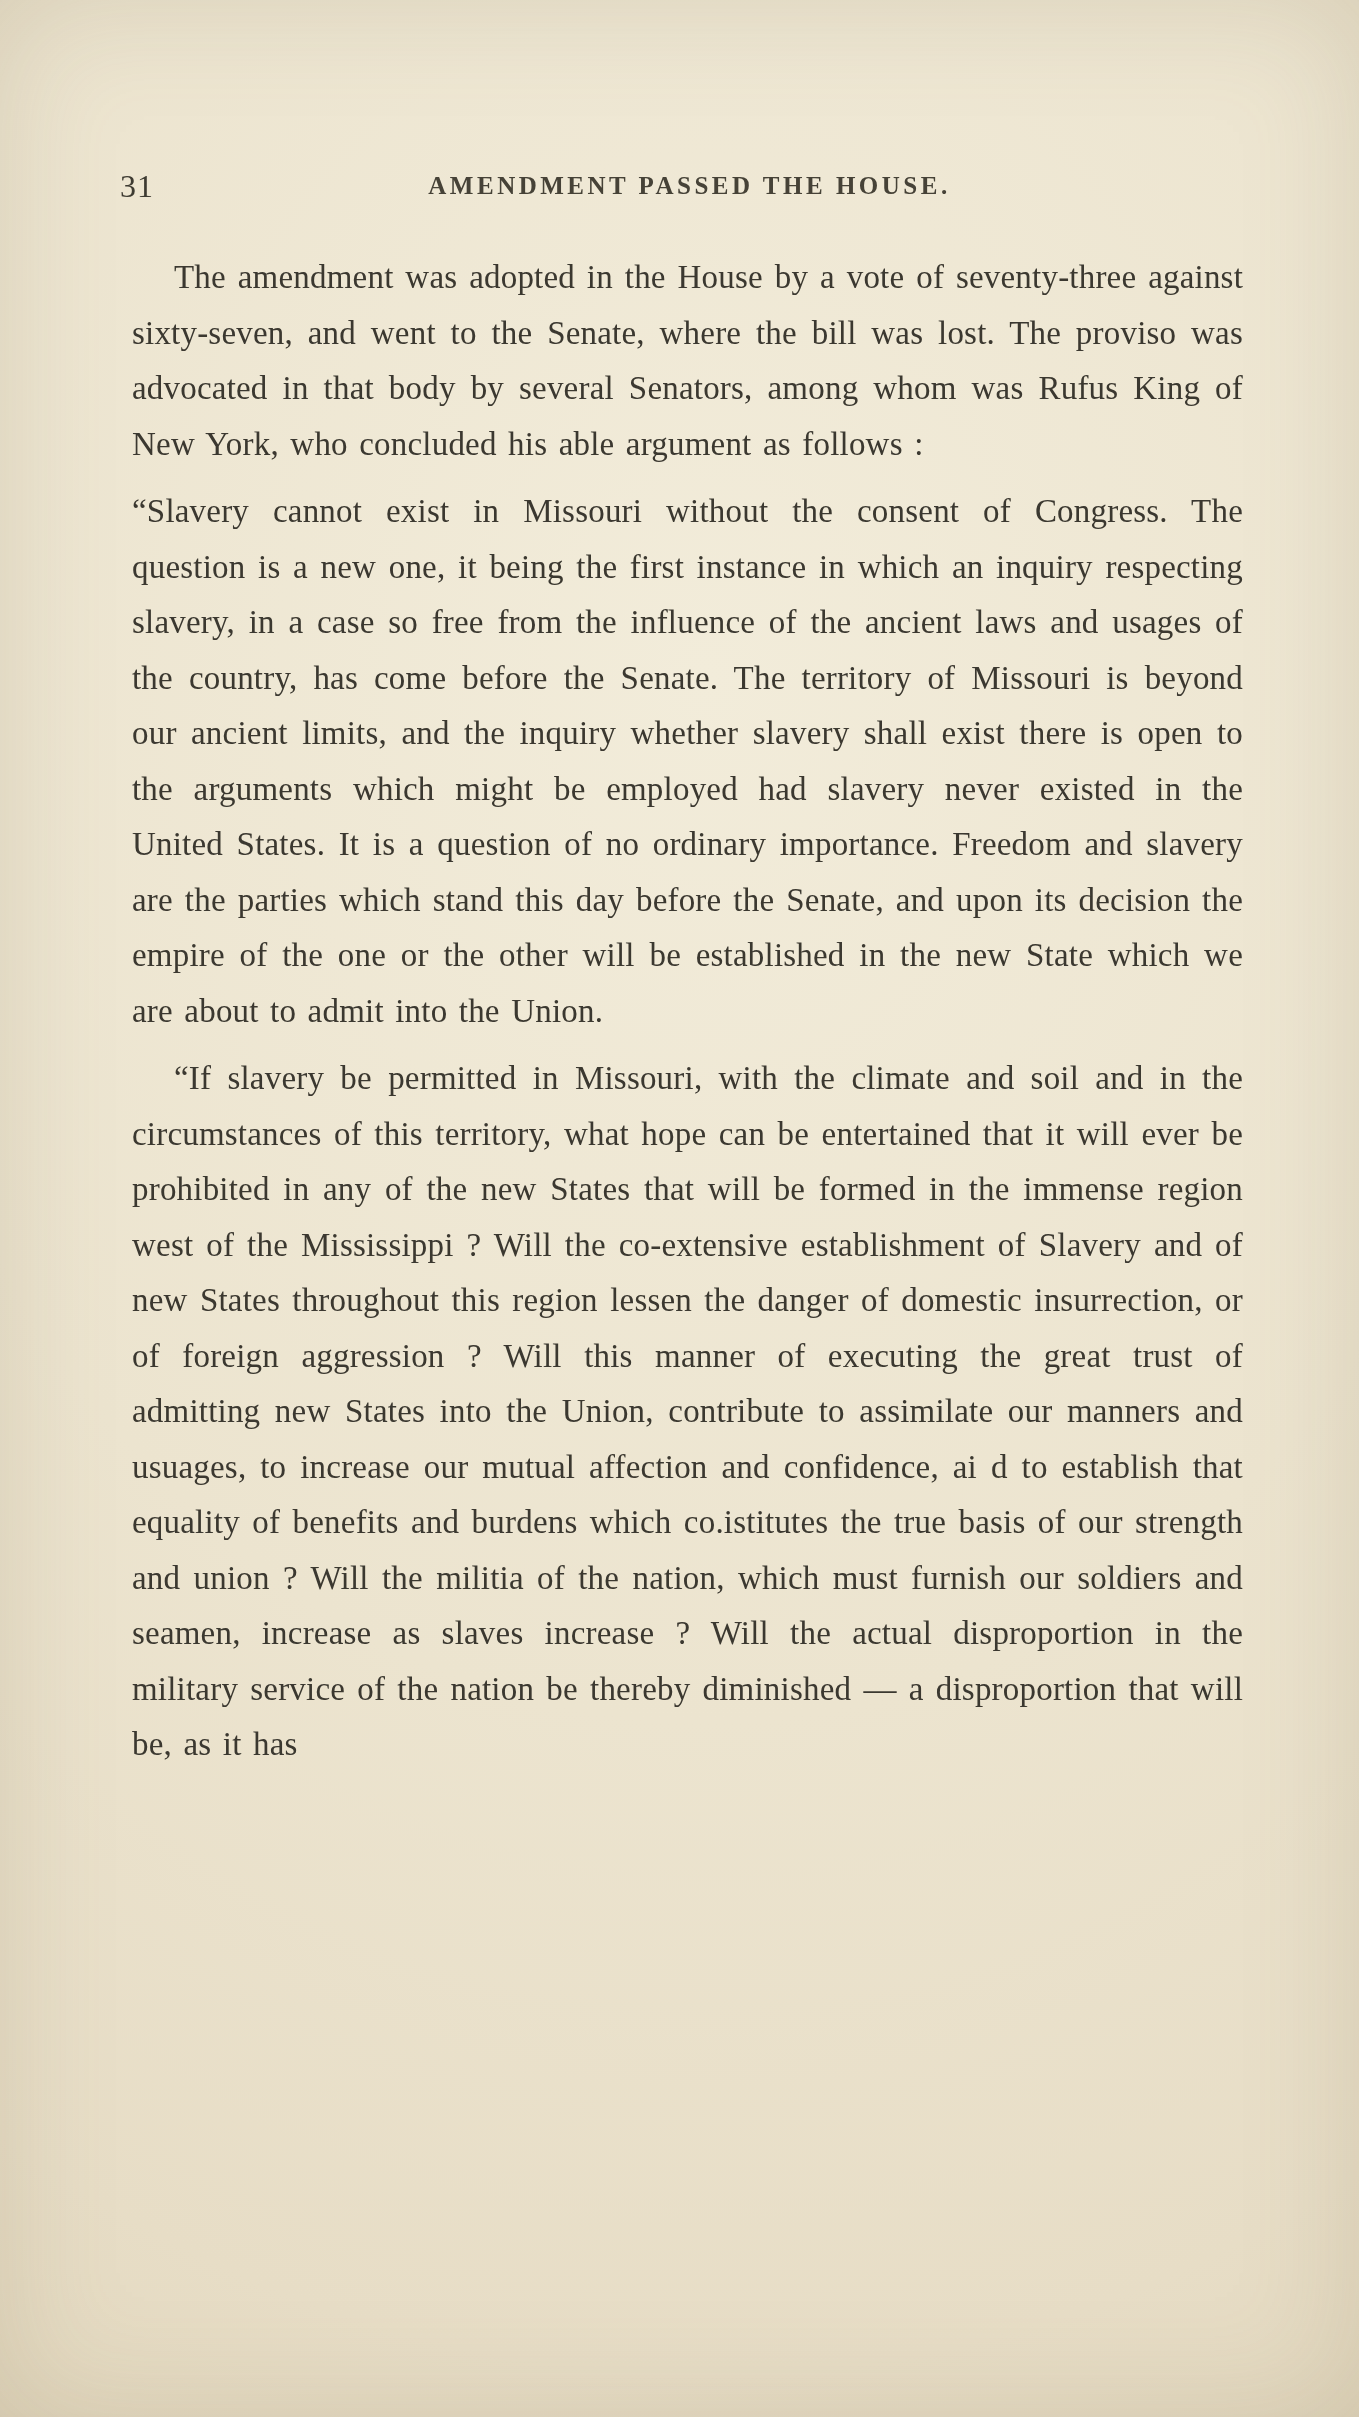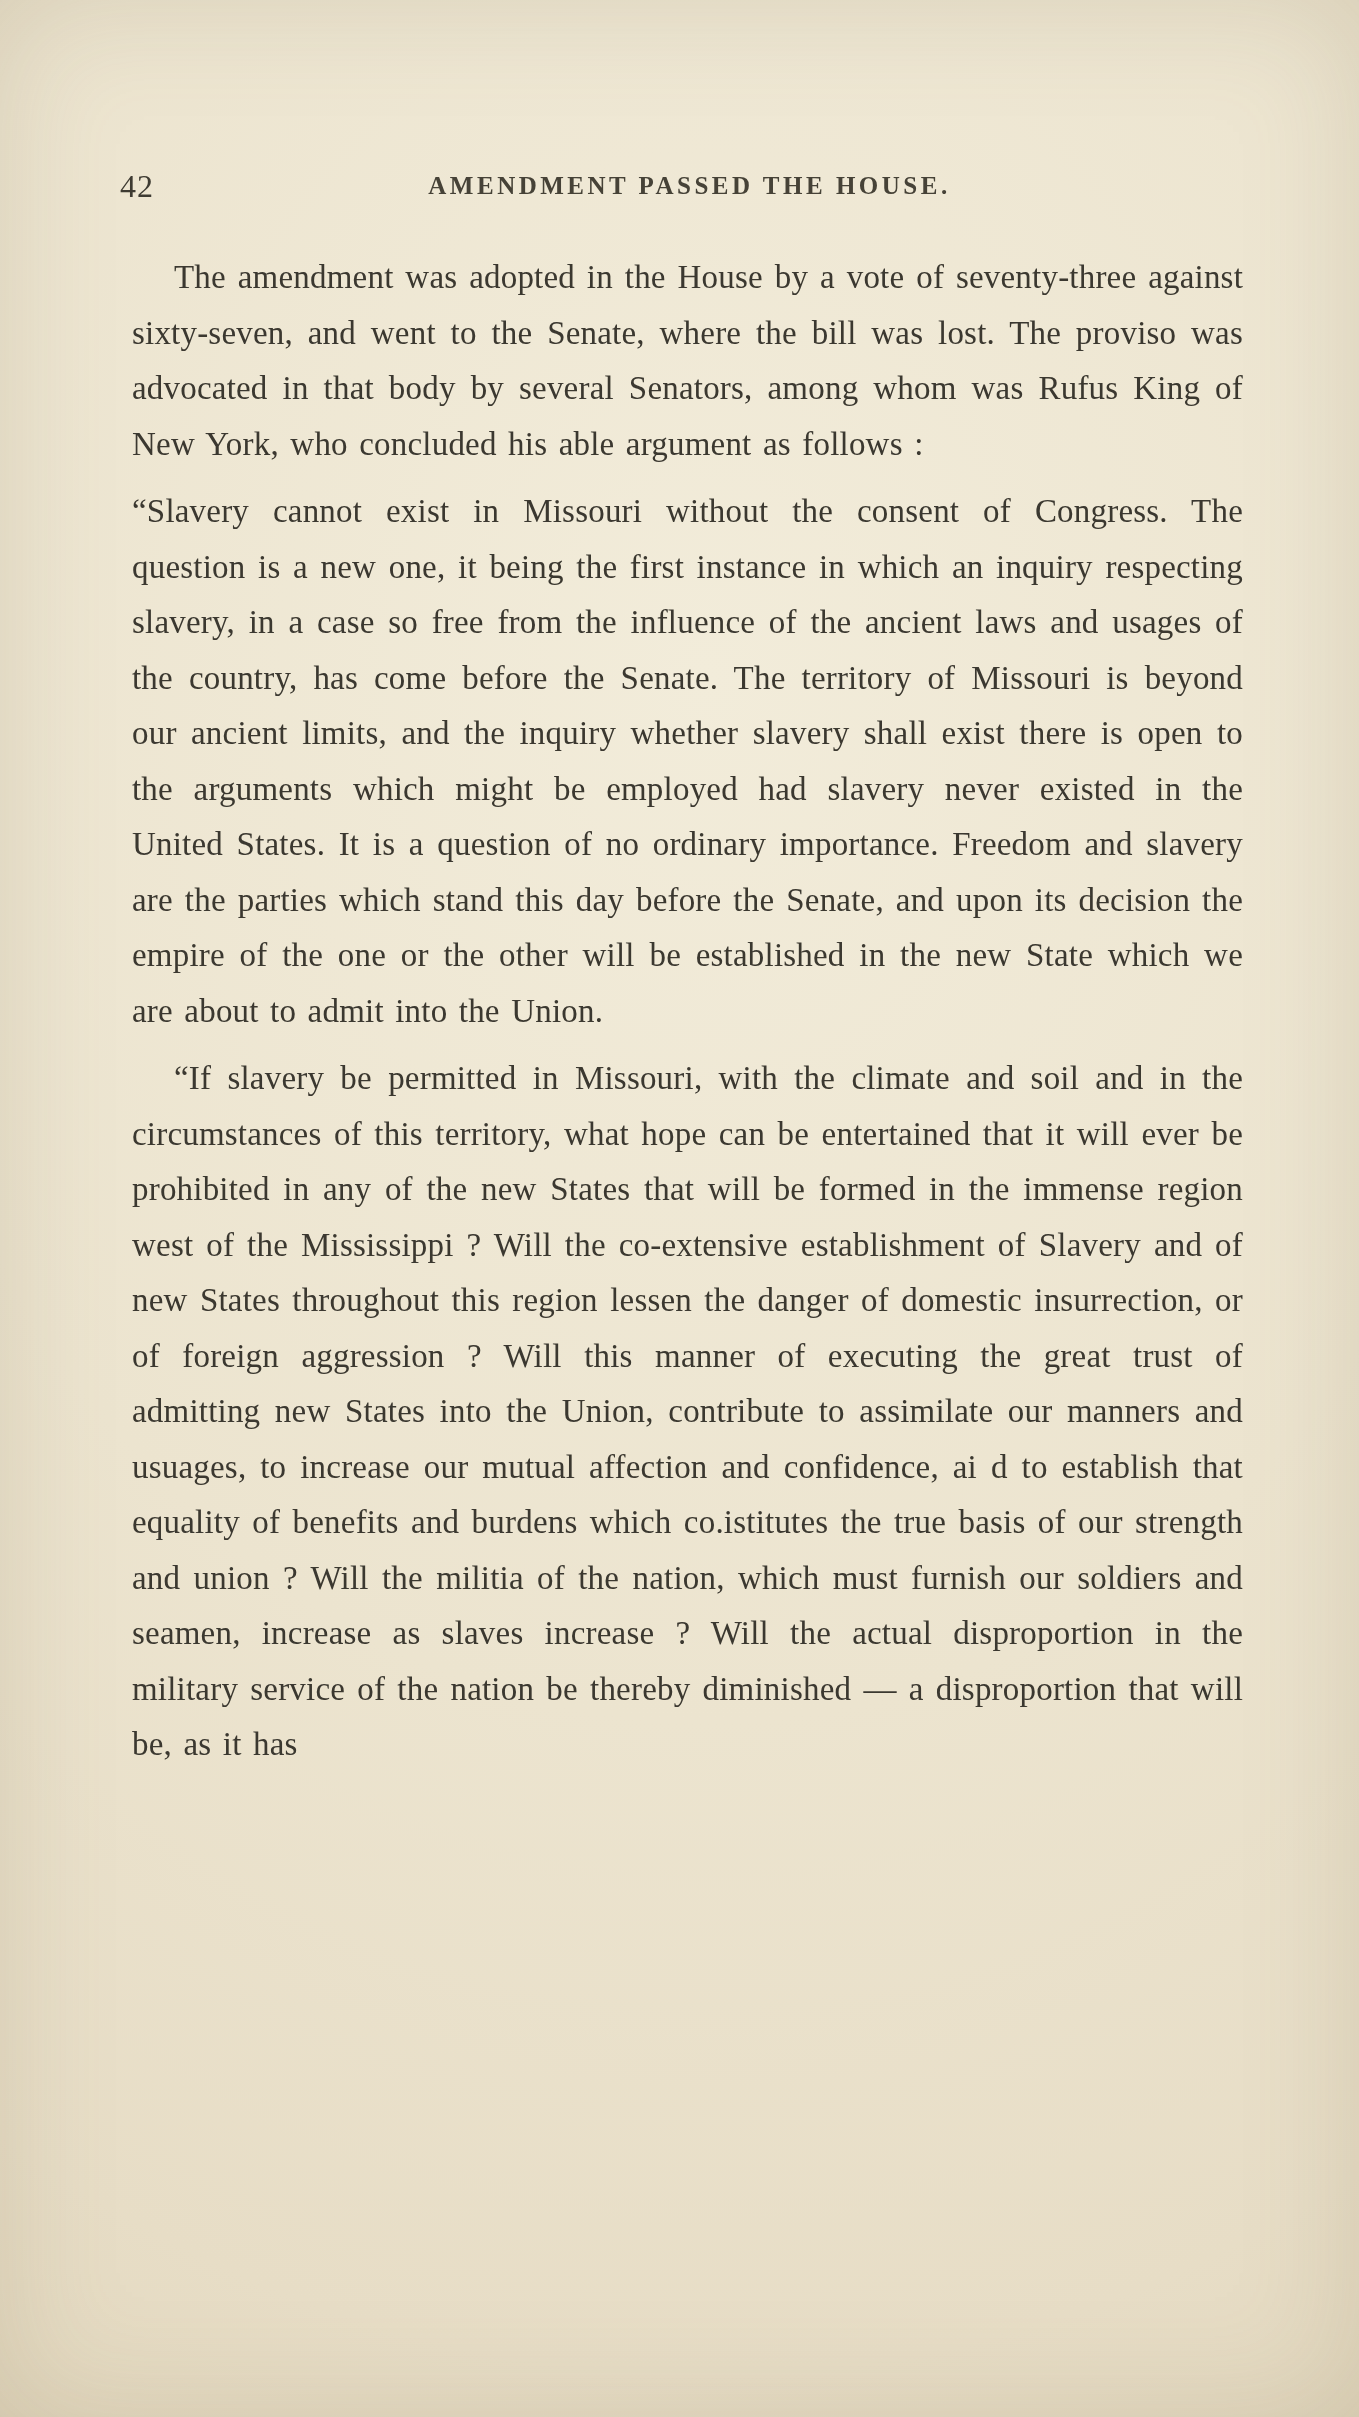--- a/index.html
+++ b/index.html
@@ -70,21 +70,21 @@
   .body-text p.indent {
     text-indent: 42px;
   }
 </style>
 </head>
 <body>
 
 <div class="page">
 
   <div class="header-row">
-    <span class="page-number">42</span>
+    <span class="page-number">31</span>
     <span class="running-title">AMENDMENT PASSED THE HOUSE.</span>
   </div>
 
   <div class="body-text">
     <p class="indent">The amendment was adopted in the House by a vote of seventy-three against sixty-seven, and went to the Senate, where the bill was lost. The proviso was advocated in that body by several Senators, among whom was Rufus King of New York, who concluded his able argument as follows :</p>
     <p>“Slavery cannot exist in Missouri without the consent of Congress. The question is a new one, it being the first instance in which an inquiry respecting slavery, in a case so free from the influence of the ancient laws and usages of the country, has come before the Senate. The territory of Missouri is beyond our ancient limits, and the inquiry whether slavery shall exist there is open to the arguments which might be employed had slavery never existed in the United States. It is a question of no ordinary importance. Freedom and slavery are the parties which stand this day before the Senate, and upon its decision the empire of the one or the other will be established in the new State which we are about to admit into the Union.</p>
     <p class="indent">“If slavery be permitted in Missouri, with the climate and soil and in the circumstances of this territory, what hope can be entertained that it will ever be prohibited in any of the new States that will be formed in the immense region west of the Mississippi ?  Will the co-extensive establishment of Slavery and of new States throughout this region lessen the danger of domestic insurrection, or of foreign aggression ? Will this manner of executing the great trust of admitting new States into the Union, contribute to assimilate our manners and usuages, to increase our mutual affection and confidence, ai d to establish that equality of benefits and burdens which co.istitutes the true basis of our strength and union ? Will the militia of the nation, which must furnish our soldiers and seamen, increase as slaves increase ?  Will the actual disproportion in the military service of the nation be thereby diminished — a disproportion that will be, as it has</p>
   </div>
 
 </div>

